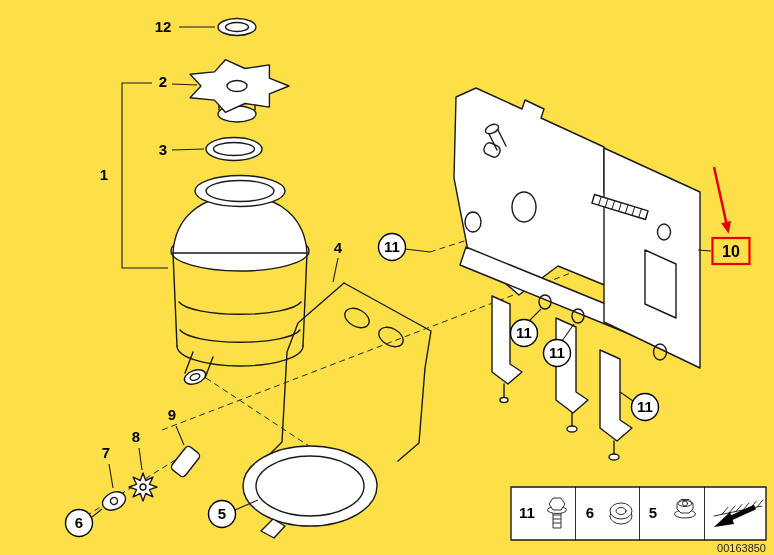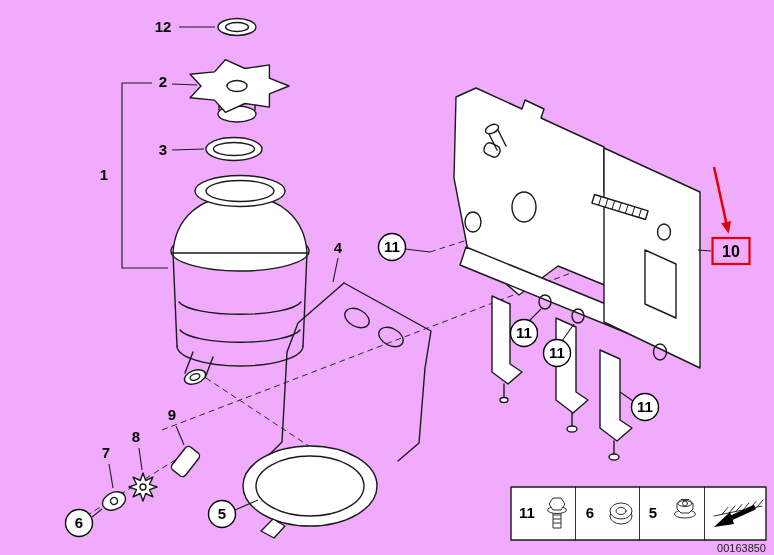--- a/index.html
+++ b/index.html
@@ -1,16 +1,16 @@
 <!DOCTYPE html>
 <html><head>
 <meta charset="utf-8">
 <style>
   html,body{margin:0;padding:0;background:#fff;}
-  .stage{width:774px;height:555px;position:relative;background:#f0abfc;overflow:hidden;}
+  .stage{width:774px;height:555px;position:relative;background:#fde047;overflow:hidden;}
   svg{display:block;font-family:"Liberation Sans",sans-serif;}
   .ln{fill:none;stroke:#1a1a1a;stroke-width:1.4;stroke-linecap:round;stroke-linejoin:round;}
   .fw{fill:#fff;stroke:#1a1a1a;stroke-width:1.4;stroke-linejoin:round;}
   .thin{stroke-width:0.9;}
   .dash{fill:none;stroke:#2a2a2a;stroke-width:1;stroke-dasharray:6 4;}
   .leader{fill:none;stroke:#1a1a1a;stroke-width:1.1;}
   .co{fill:#fff;stroke:#000;stroke-width:1.4;}
   .lbl{font-weight:bold;font-size:15px;fill:#000;}
   .lbl10{font-weight:bold;font-size:16px;fill:#000;}
   .pn{font-size:11px;fill:#222;}

